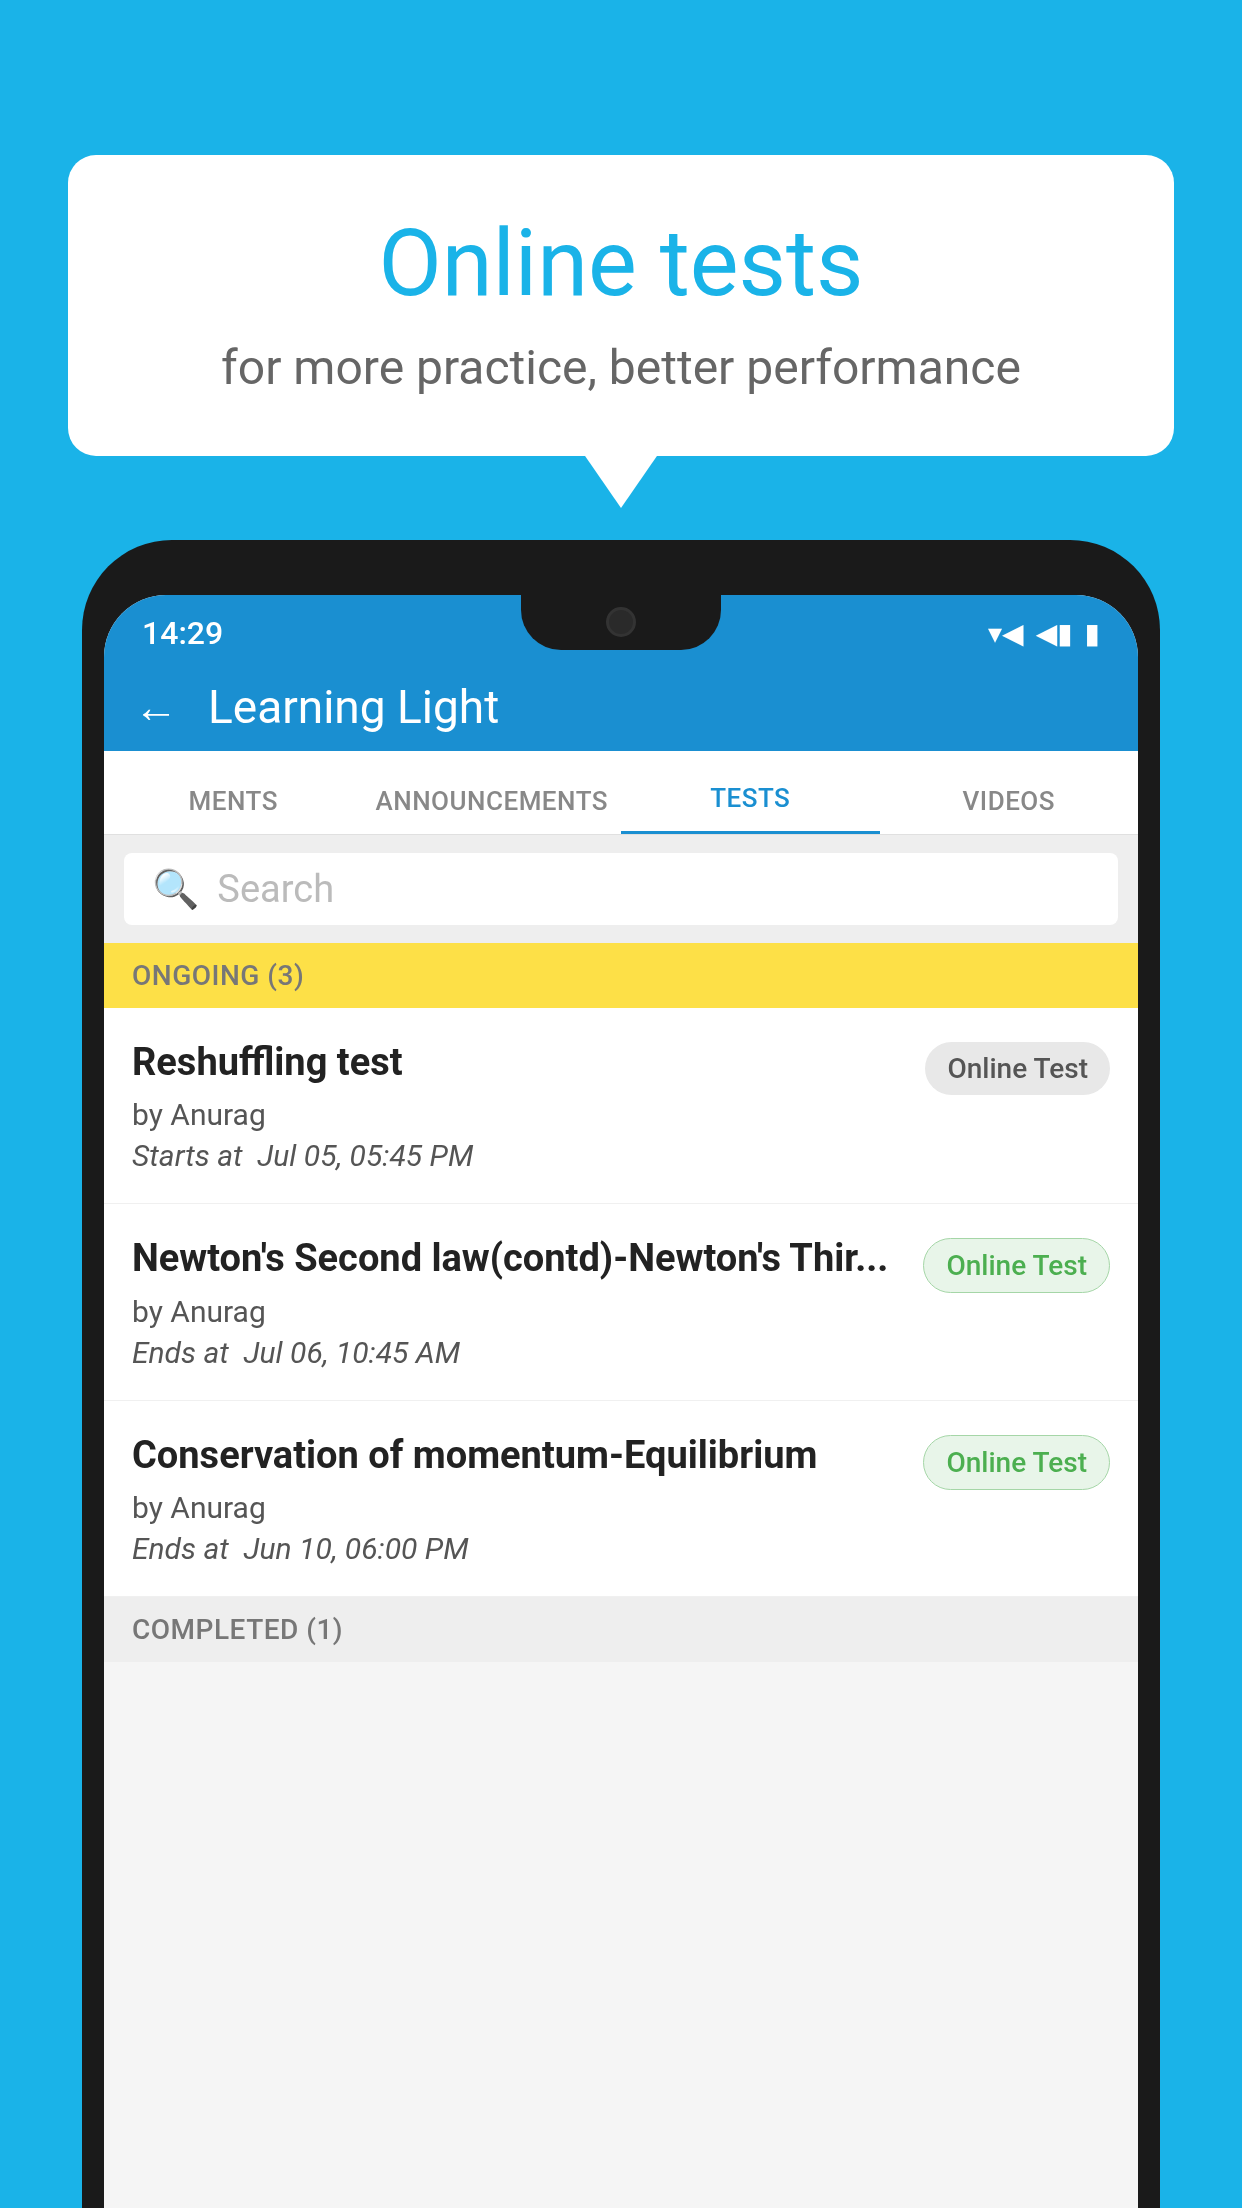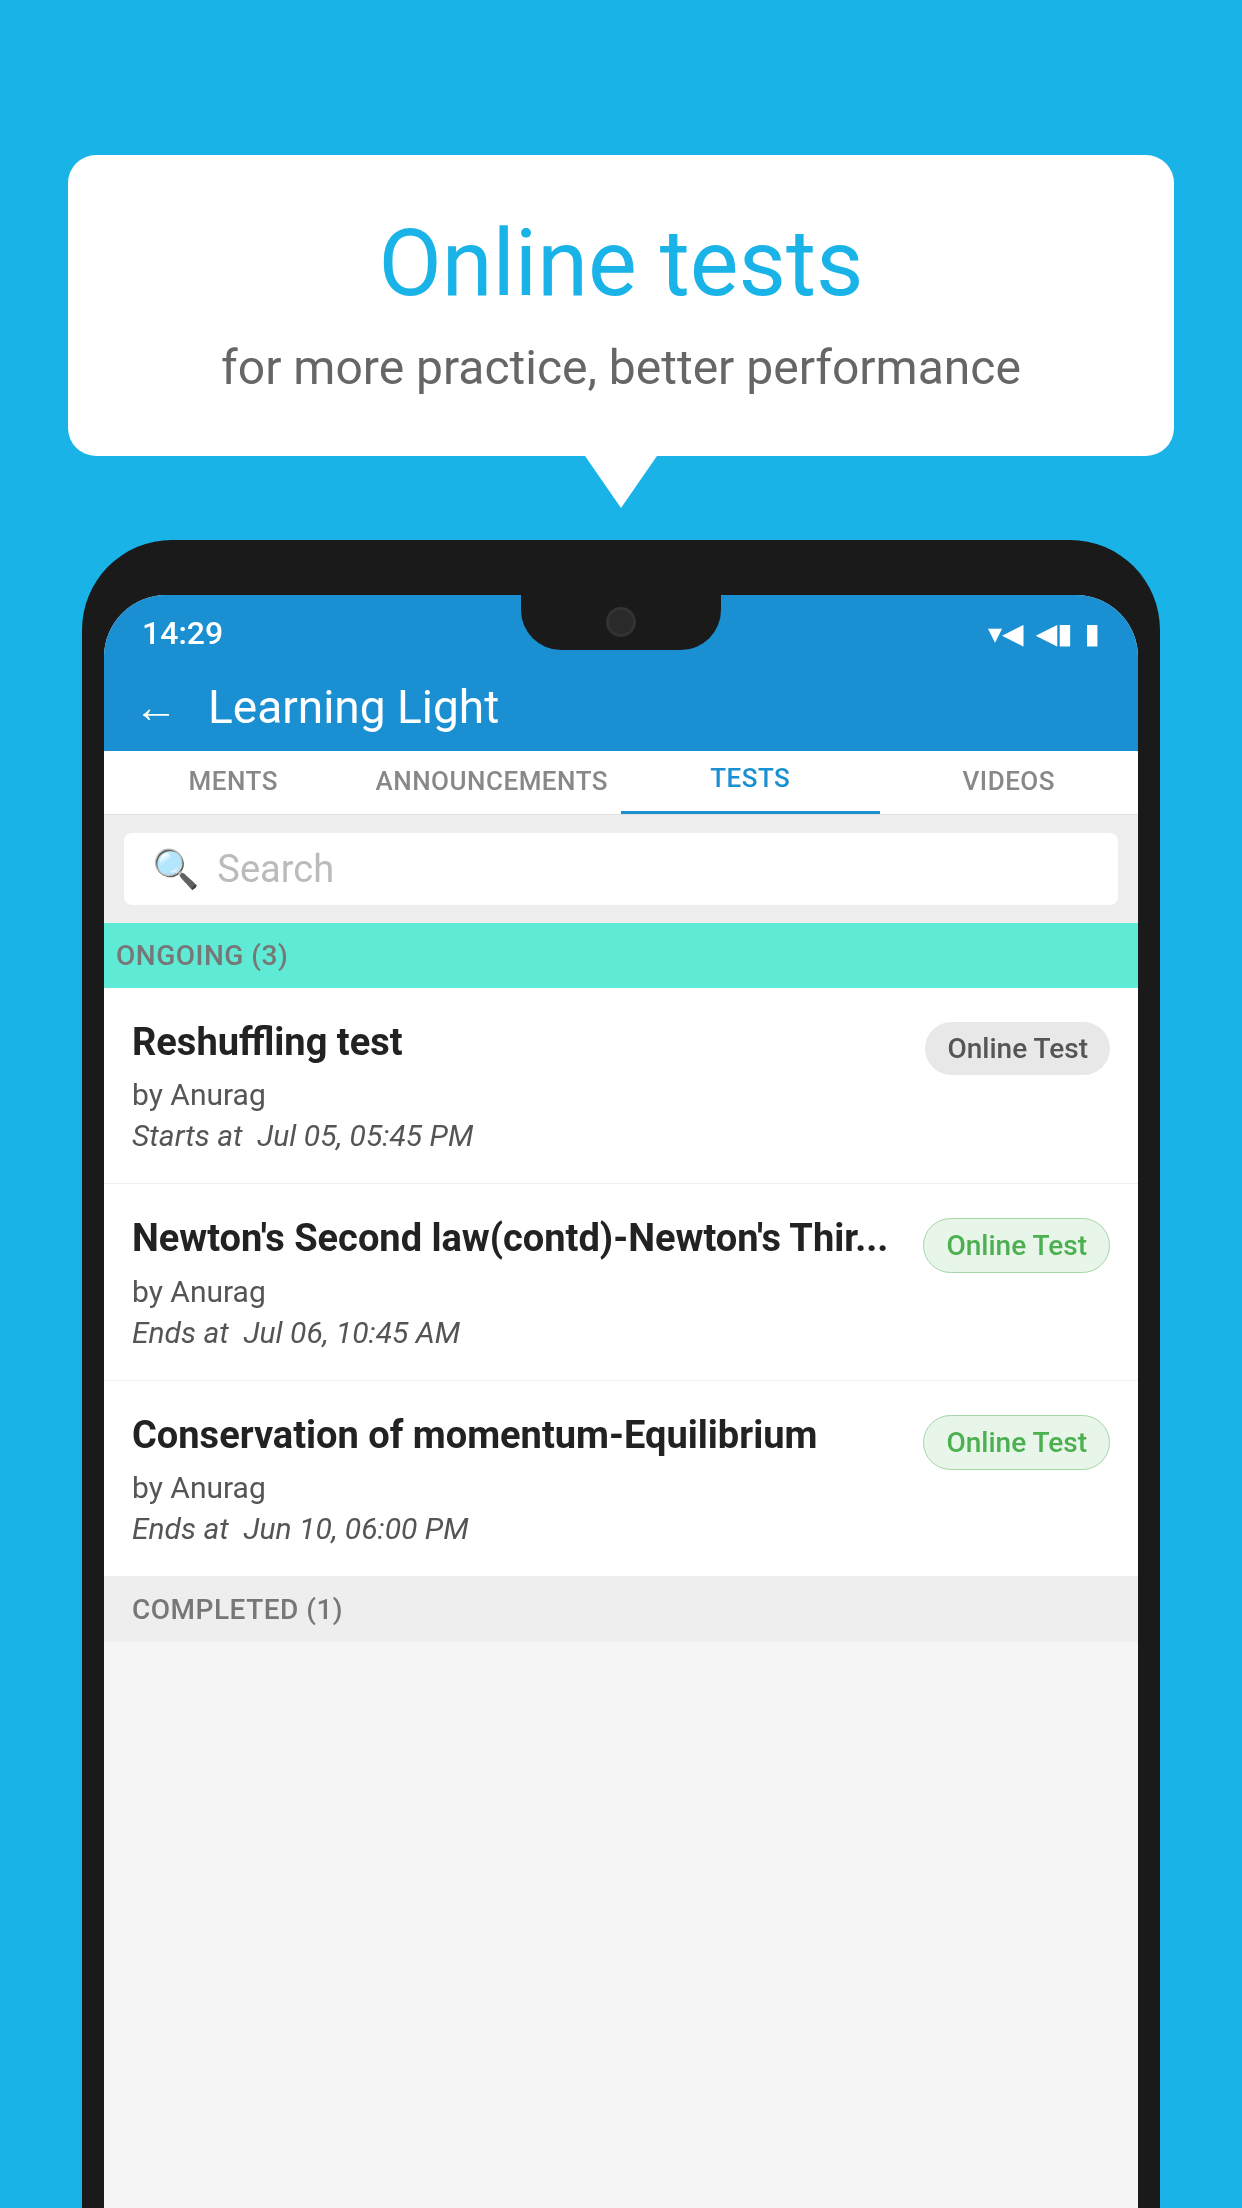--- a/index.html
+++ b/index.html
@@ -149,21 +149,21 @@
       color: white;
       font-size: 46px;
       font-weight: 400;
     }
 
     
     .tabs-bar {
       background: white;
       display: flex;
       border-bottom: 1px solid #e0e0e0;
-      height: 64px;
+      height: 84px;
       align-items: flex-end;
     }
     .tab-item {
       flex: 1;
       text-align: center;
       font-size: 26px;
       font-weight: 500;
       color: #888;
       padding-bottom: 18px;
       letter-spacing: 0.5px;
@@ -192,22 +192,22 @@
       color: #aaa;
       font-size: 38px;
     }
     .search-input-text {
       color: #bbb;
       font-size: 38px;
     }
 
     
     .section-header {
-      background: #5eead4;
-      padding: 16px 12px;
+      background: #fde047;
+      padding: 16px 28px;
       color: #777;
       font-size: 28px;
       font-weight: 500;
       letter-spacing: 0.5px;
     }
 
     
     .content-area {
       background: white;
       overflow: hidden;

